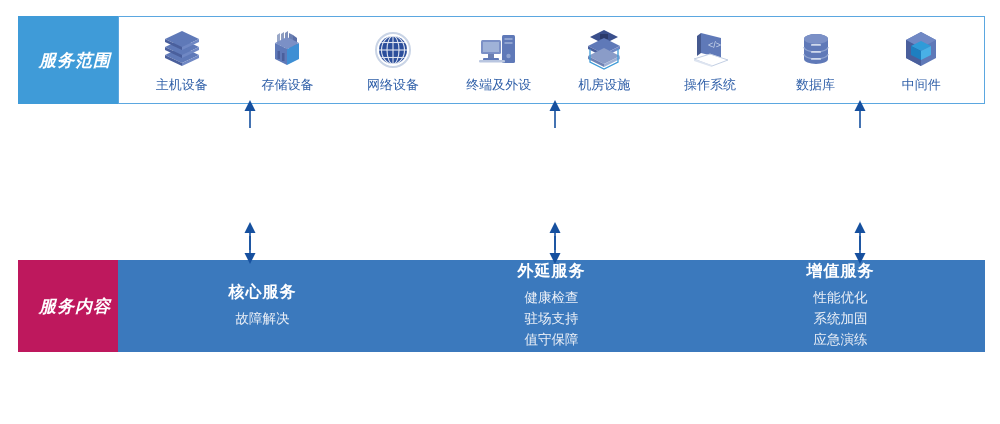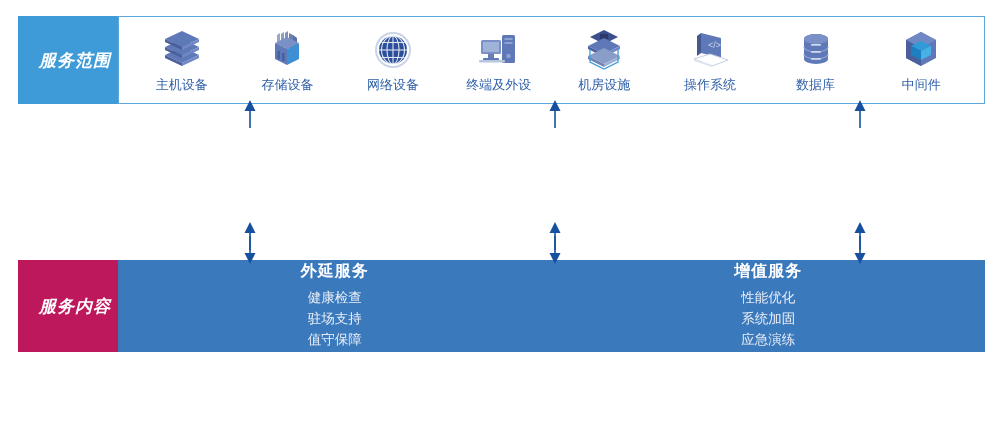--- a/index.html
+++ b/index.html
@@ -227,20 +227,24 @@
 
 
     </div>
   </div>
 
   <div class="row" id="row-content" style="top:130px;height:92px;">
     <div class="row-label" style="top:130px;height:92px;">服务内容</div>
     <div class="row-body" style="top:130px;height:92px;">
       <div class="band">
         <div class="cell">
+          <div class="cell-title">核心服务</div>
+          <div class="cell-line">故障解决</div>
+        </div>
+        <div class="cell">
           <div class="cell-title">外延服务</div>
           <div class="cell-line">健康检查</div>
           <div class="cell-line">驻场支持</div>
           <div class="cell-line">值守保障</div>
         </div>
         <div class="cell">
           <div class="cell-title">增值服务</div>
           <div class="cell-line">性能优化</div>
           <div class="cell-line">系统加固</div>
           <div class="cell-line">应急演练</div>

